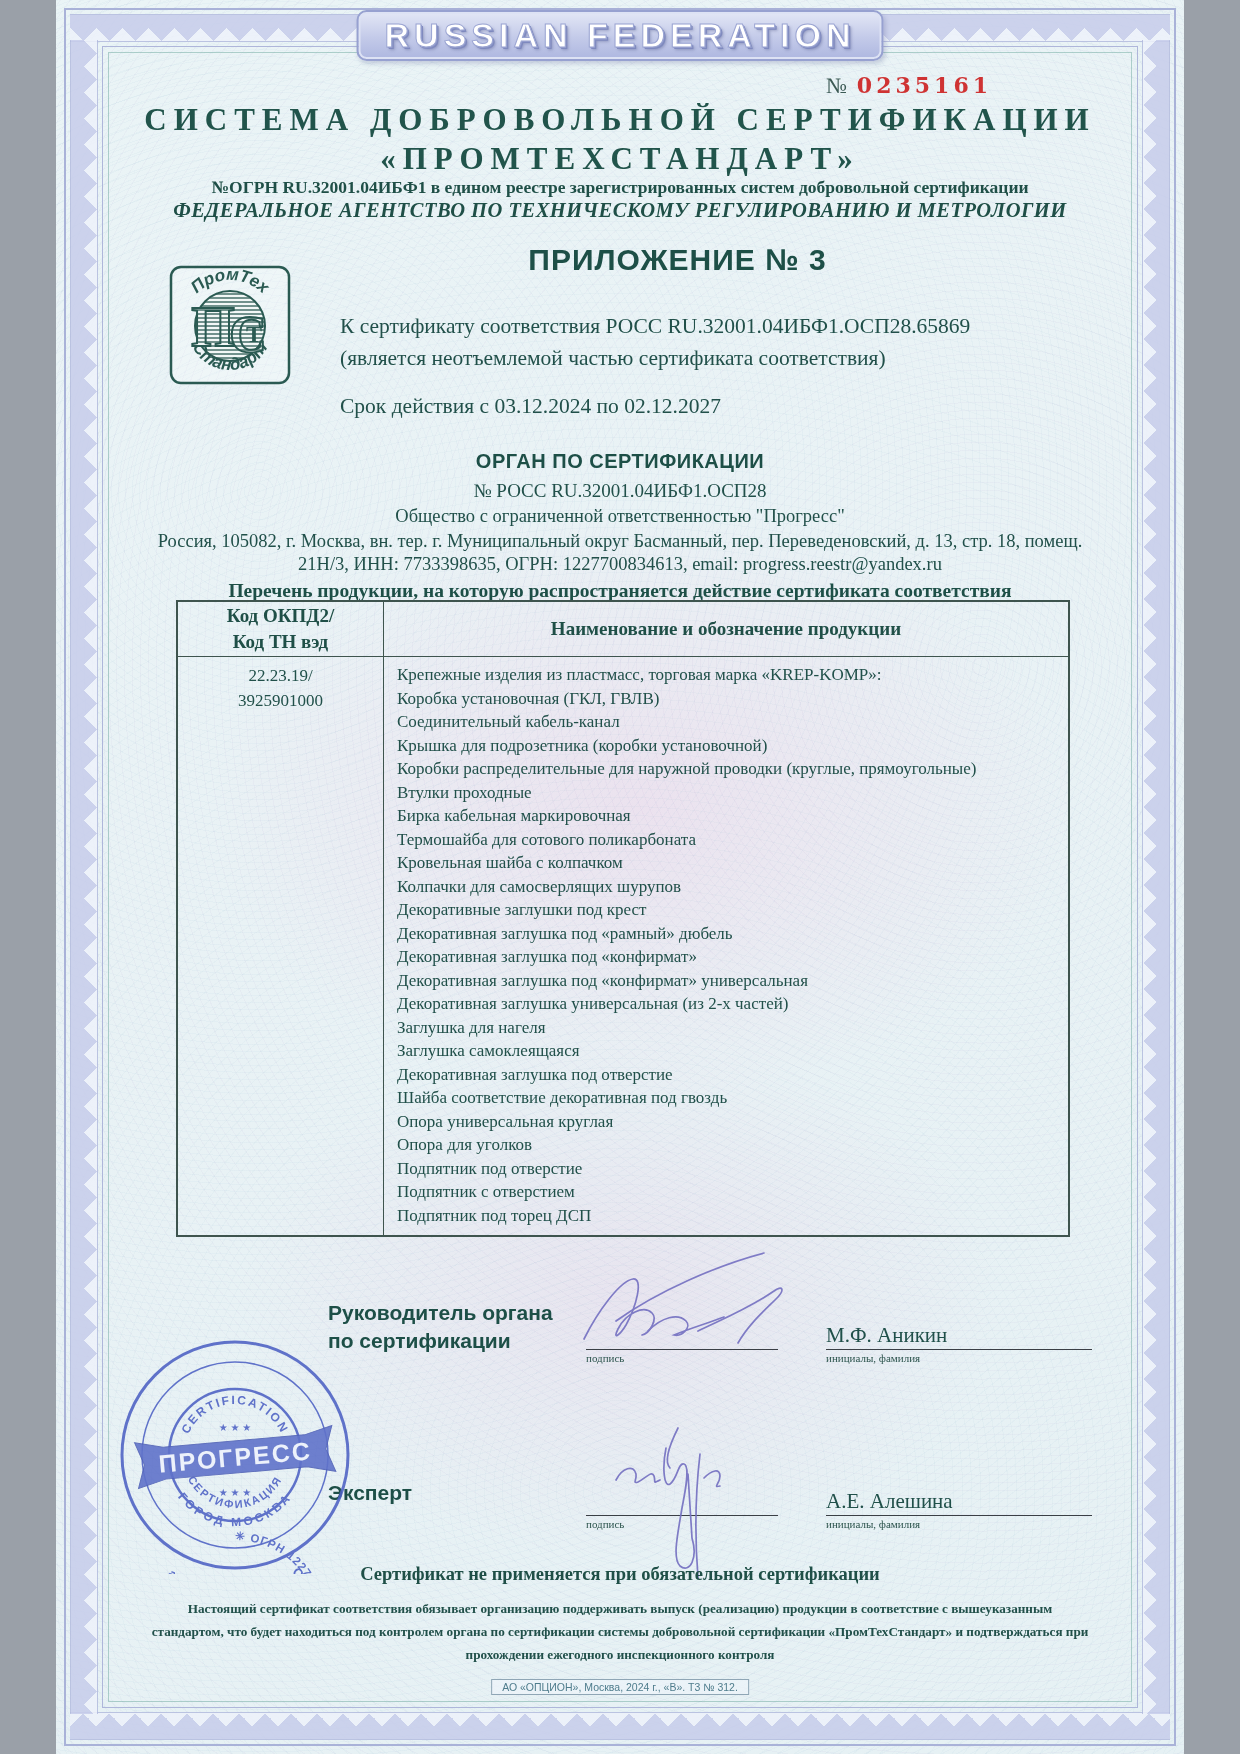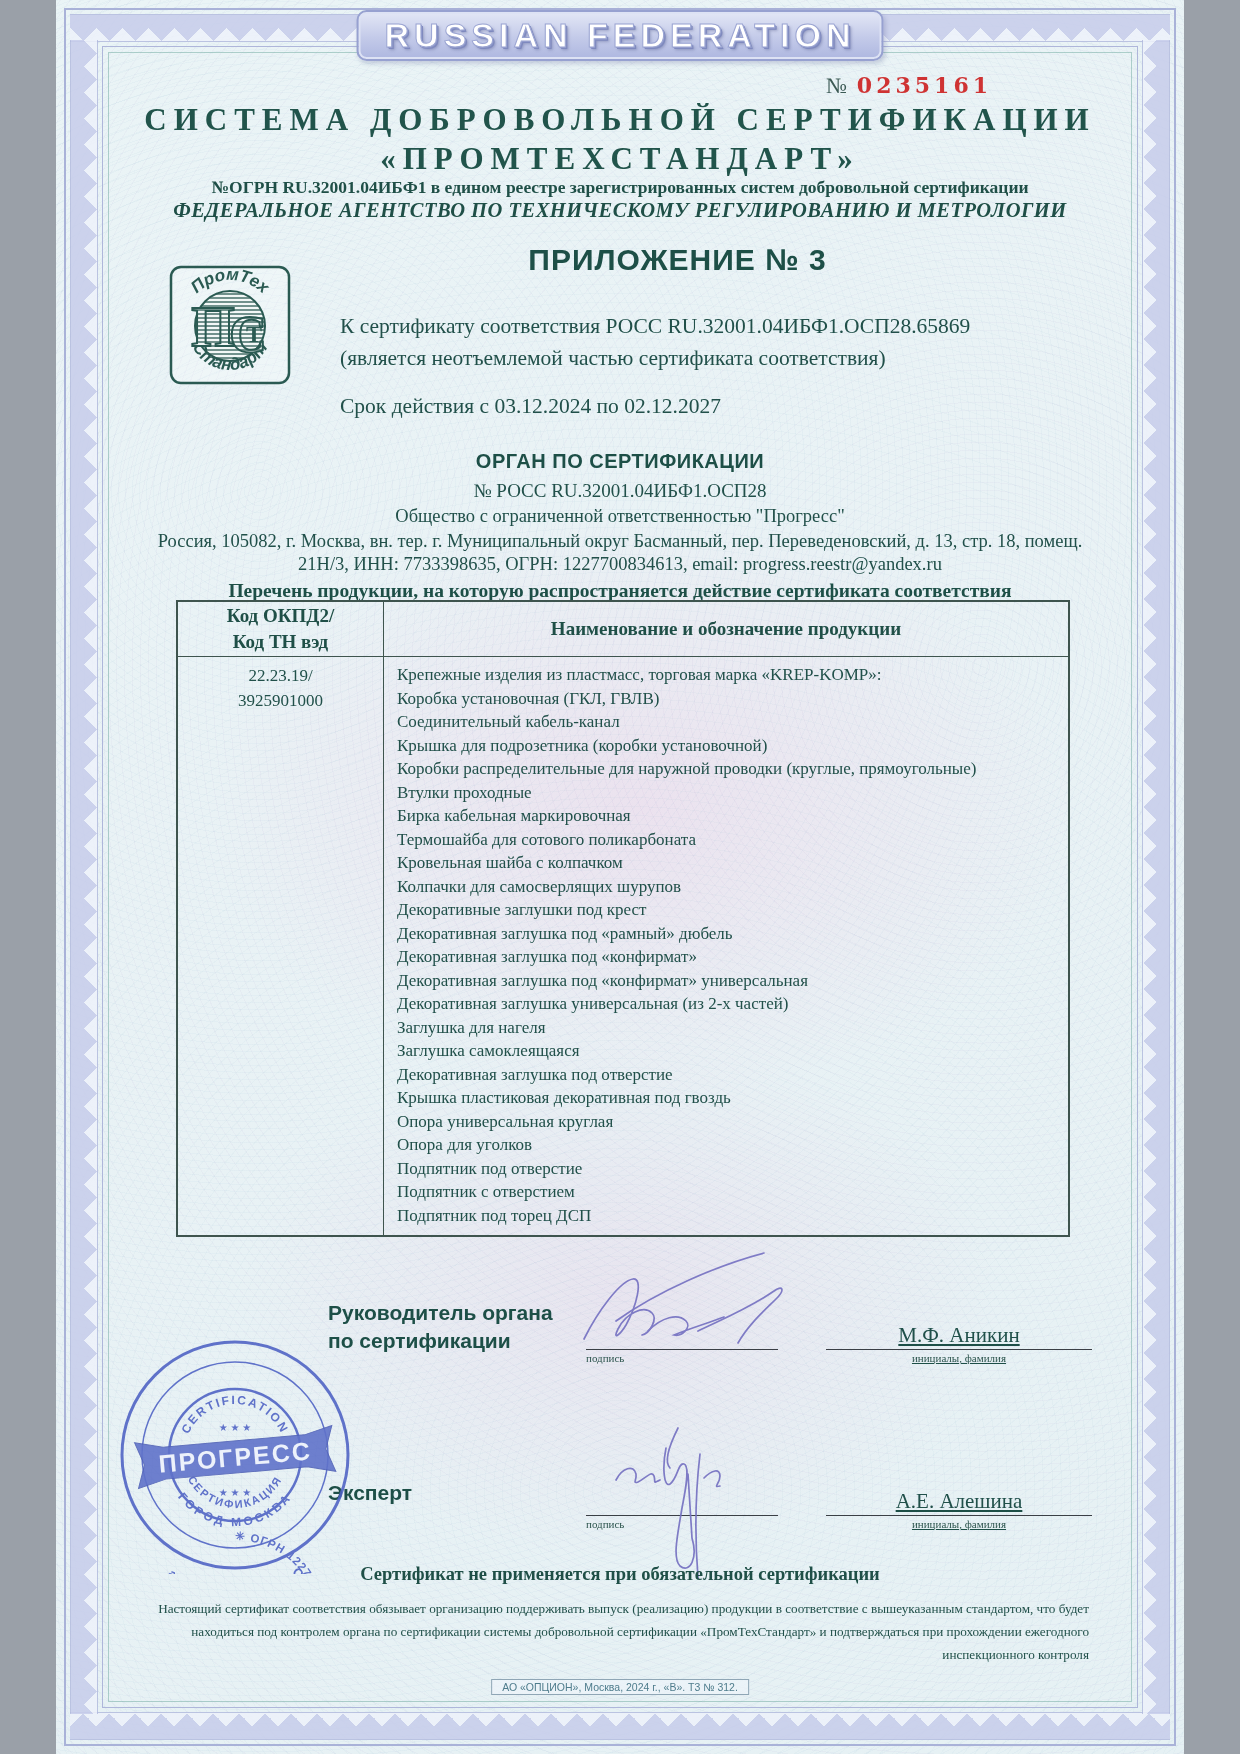--- a/index.html
+++ b/index.html
@@ -86,28 +86,28 @@
   .sig-area{position:absolute; left:272px; top:1290px; right:92px; color:#1d4f47;}
   .sig-row{display:flex; align-items:flex-end; height:74px;}
   .sig-row+.sig-row{margin-top:92px;}
   .sig-label{width:258px; font-family:"Liberation Sans", sans-serif; font-weight:bold; font-size:21px; line-height:1.35; align-self:center;}
   .sig-cell{width:192px; position:relative; }
   .sig-line{border-bottom:1.5px solid #3a3f45; height:0;}
   .sig-caption{font-size:11px; color:#2c544d; margin-top:2px;}
   .sig-cell svg{position:absolute; pointer-events:none;}
   .sig1{left:-8px; bottom:8px;}
   .sig2{left:22px; bottom:-58px;}
-  .name-cell{flex:1; margin-left:48px; text-align:center;text-decoration:underline;}
+  .name-cell{flex:1; margin-left:48px; }
   .name-text{font-size:21px; color:#20504a; margin-bottom:1px;}
   .name-line{border-bottom:1.5px solid #3a3f45; height:0;}
   
   .stamp{position:absolute; left:60px; top:1336px; width:238px; height:238px; opacity:.88;}
   
   .no-mandatory{top:1564px; font-size:18.5px; font-weight:bold; color:#1f4f47;}
-  .fine-print{top:1597px; left:95px; right:95px; font-size:13.2px; font-weight:normal; line-height:1.75; color:#21504a;text-align:right;}
+  .fine-print{top:1597px; left:95px; right:95px; font-size:13.2px; font-weight:bold; line-height:1.75; color:#21504a;}
   .imprint{position:absolute; top:1679px; left:50%; transform:translateX(-50%);
     font-family:"Liberation Sans", sans-serif; font-size:10.5px; color:#4e7c8c;
     border:1px solid #8fa6b5; padding:1px 10px; background:rgba(238,244,250,.65); white-space:nowrap;}
   svg text{font-family:"Liberation Sans", sans-serif;}
   svg .serifed{font-family:"Liberation Serif", serif;}
 </style>
 </head>
 <body>
 
 <div class="page">
@@ -198,21 +198,21 @@
           <div class="product-line">Кровельная шайба с колпачком</div>
           <div class="product-line">Колпачки для самосверлящих шурупов</div>
           <div class="product-line">Декоративные заглушки под крест</div>
           <div class="product-line">Декоративная заглушка под «рамный» дюбель</div>
           <div class="product-line">Декоративная заглушка под «конфирмат»</div>
           <div class="product-line">Декоративная заглушка под «конфирмат» универсальная</div>
           <div class="product-line">Декоративная заглушка универсальная (из 2-х частей)</div>
           <div class="product-line">Заглушка для нагеля</div>
           <div class="product-line">Заглушка самоклеящаяся</div>
           <div class="product-line">Декоративная заглушка под отверстие</div>
-          <div class="product-line">Крышка пластиковая декоративная под гвоздь</div>
+          <div class="product-line">Шайба соответствие декоративная под гвоздь</div>
           <div class="product-line">Опора универсальная круглая</div>
           <div class="product-line">Опора для уголков</div>
           <div class="product-line">Подпятник под отверстие</div>
           <div class="product-line">Подпятник с отверстием</div>
           <div class="product-line">Подпятник под торец ДСП</div>
         </div>
     </div>
   </div>
 
   <div class="sig-area">

